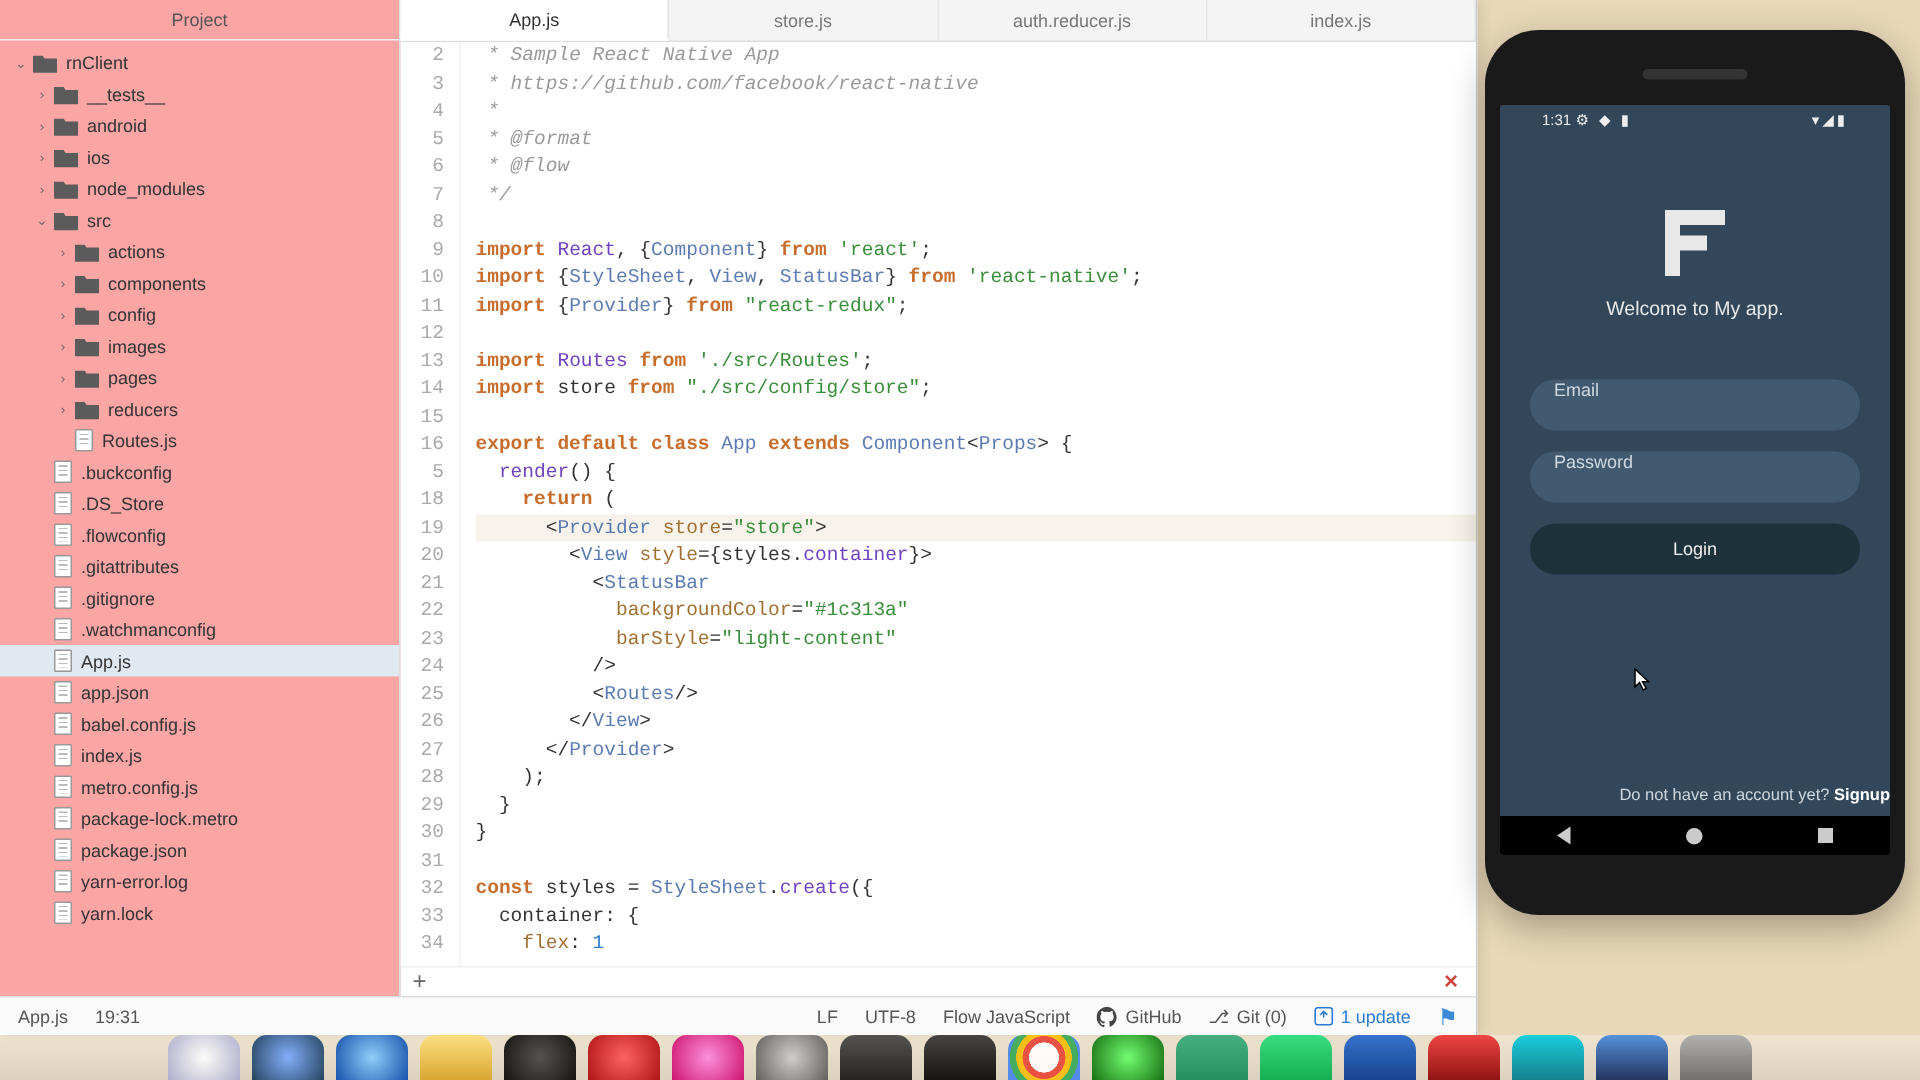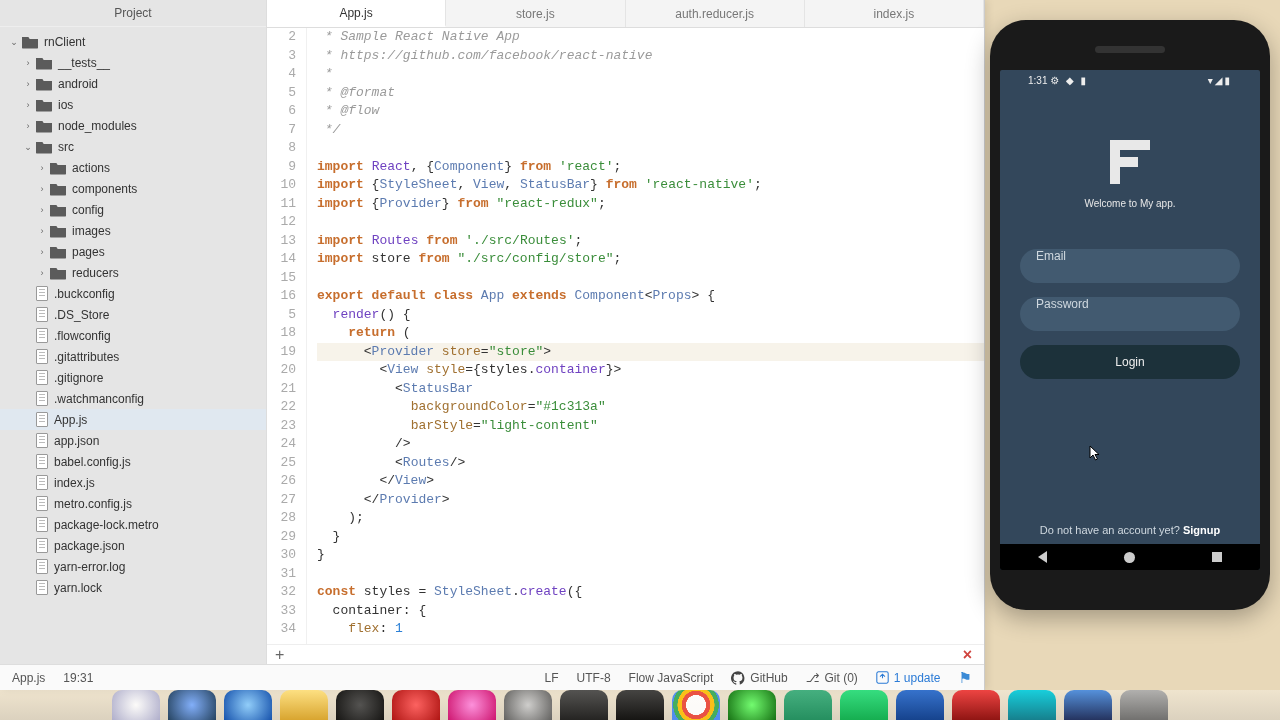--- a/index.html
+++ b/index.html
@@ -20,21 +20,21 @@
     background: #fff;
     display: flex;
     flex-direction: column;
     border-right: 1px solid #ccc;
     box-shadow: 2px 0 8px rgba(0,0,0,0.1);
   }
   .ide-body { flex: 1; display: flex; overflow: hidden; }
   .project-panel {
     width: 267px;
     border-right: 1px solid #ddd;
-    background: #e5e5e5;
+    background: #fca5a5;
     display: flex;
     flex-direction: column;
     overflow-y: auto;
     font-size: 12px;
   }
   .panel-header {
     text-align: center;
     padding: 6px 0;
     border-bottom: 1px solid #eee;
     color: #555;
@@ -222,21 +222,21 @@
     color: #e8e8e8;
   }
   .logo {
     width: 40px; height: 44px;
     margin: 20px 0 14px;
     background:
       linear-gradient(#e8e8e8,#e8e8e8) 0 0/100% 10px no-repeat,
       linear-gradient(#e8e8e8,#e8e8e8) 0 17px/70% 10px no-repeat,
       linear-gradient(#e8e8e8,#e8e8e8) 0 0/10px 100% no-repeat;
   }
-  .welcome { font-size: 10px; margin-bottom: 40px; }
+  .welcome { font-size: 13px; margin-bottom: 40px; }
   .field {
     width: 100%;
     height: 34px;
     background: #425a70;
     border-radius: 17px;
     border: none;
     padding: 0 16px;
     color: #cfd8df;
     font-size: 12px;
     margin-bottom: 14px;
@@ -251,21 +251,21 @@
     color: #eee;
     font-size: 12px;
     display: flex;
     align-items: center;
     justify-content: center;
   }
   .signup-row {
     position: absolute;
     bottom: 34px;
     width: 100%;
-    text-align: center;
+    text-align: right;
     font-size: 11px;
     color: #cfd8df;
   }
   .signup-row b { color: #fff; }
   .navbar {
     position: absolute;
     bottom: 0;
     width: 100%;
     height: 26px;
     background: #000;
@@ -372,20 +372,24 @@
           </div>
           <div class="tree-row depth2">
             <span class="chev">›</span>
             <span class="fold-icon"></span>
             <span class="tree-label">pages</span>
           </div>
           <div class="tree-row depth2">
             <span class="chev">›</span>
             <span class="fold-icon"></span>
             <span class="tree-label">reducers</span>
+          </div>
+          <div class="tree-row depth2">
+            <span class="file-icon js"></span>
+            <span class="tree-label">Routes.js</span>
           </div>
           <div class="tree-row depth1">
             <span class="file-icon js"></span>
             <span class="tree-label">.buckconfig</span>
           </div>
           <div class="tree-row depth1">
             <span class="file-icon js"></span>
             <span class="tree-label">.DS_Store</span>
           </div>
           <div class="tree-row depth1">

